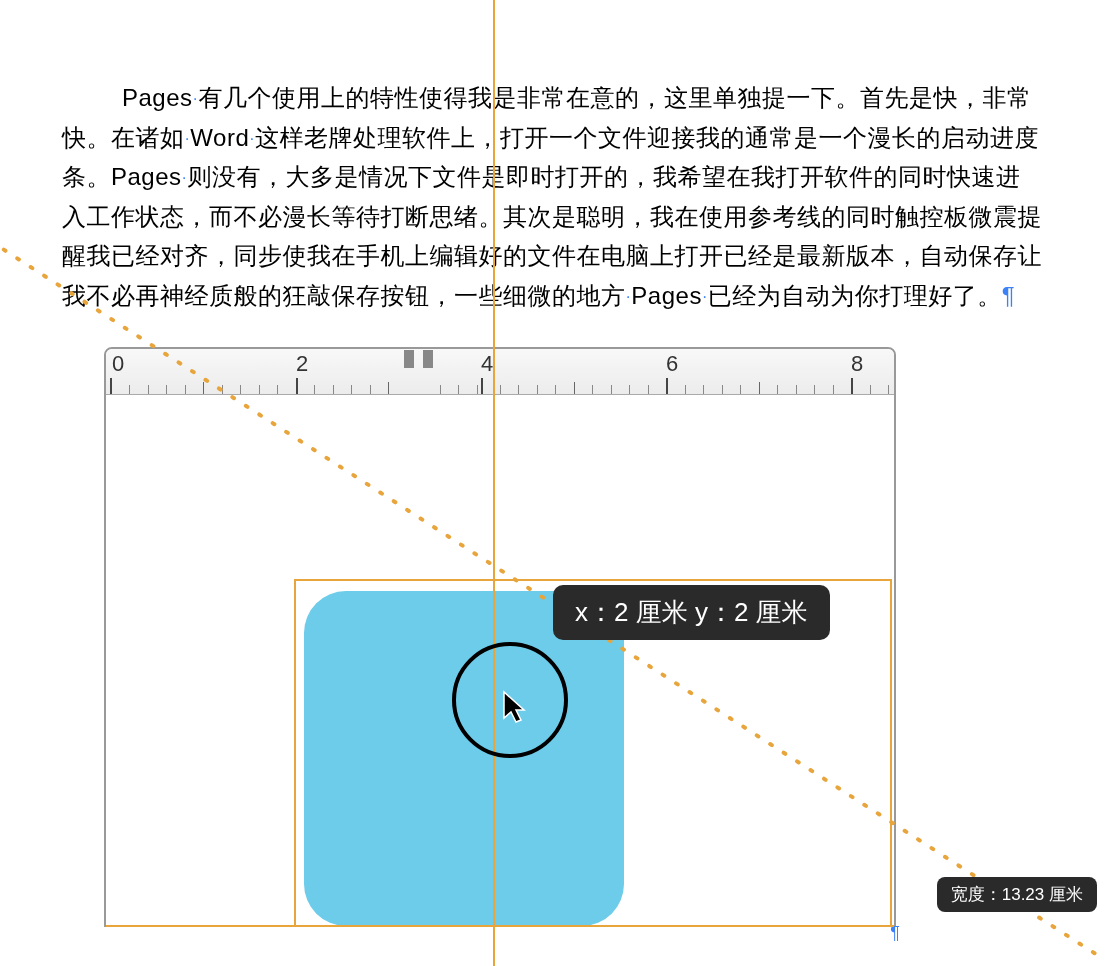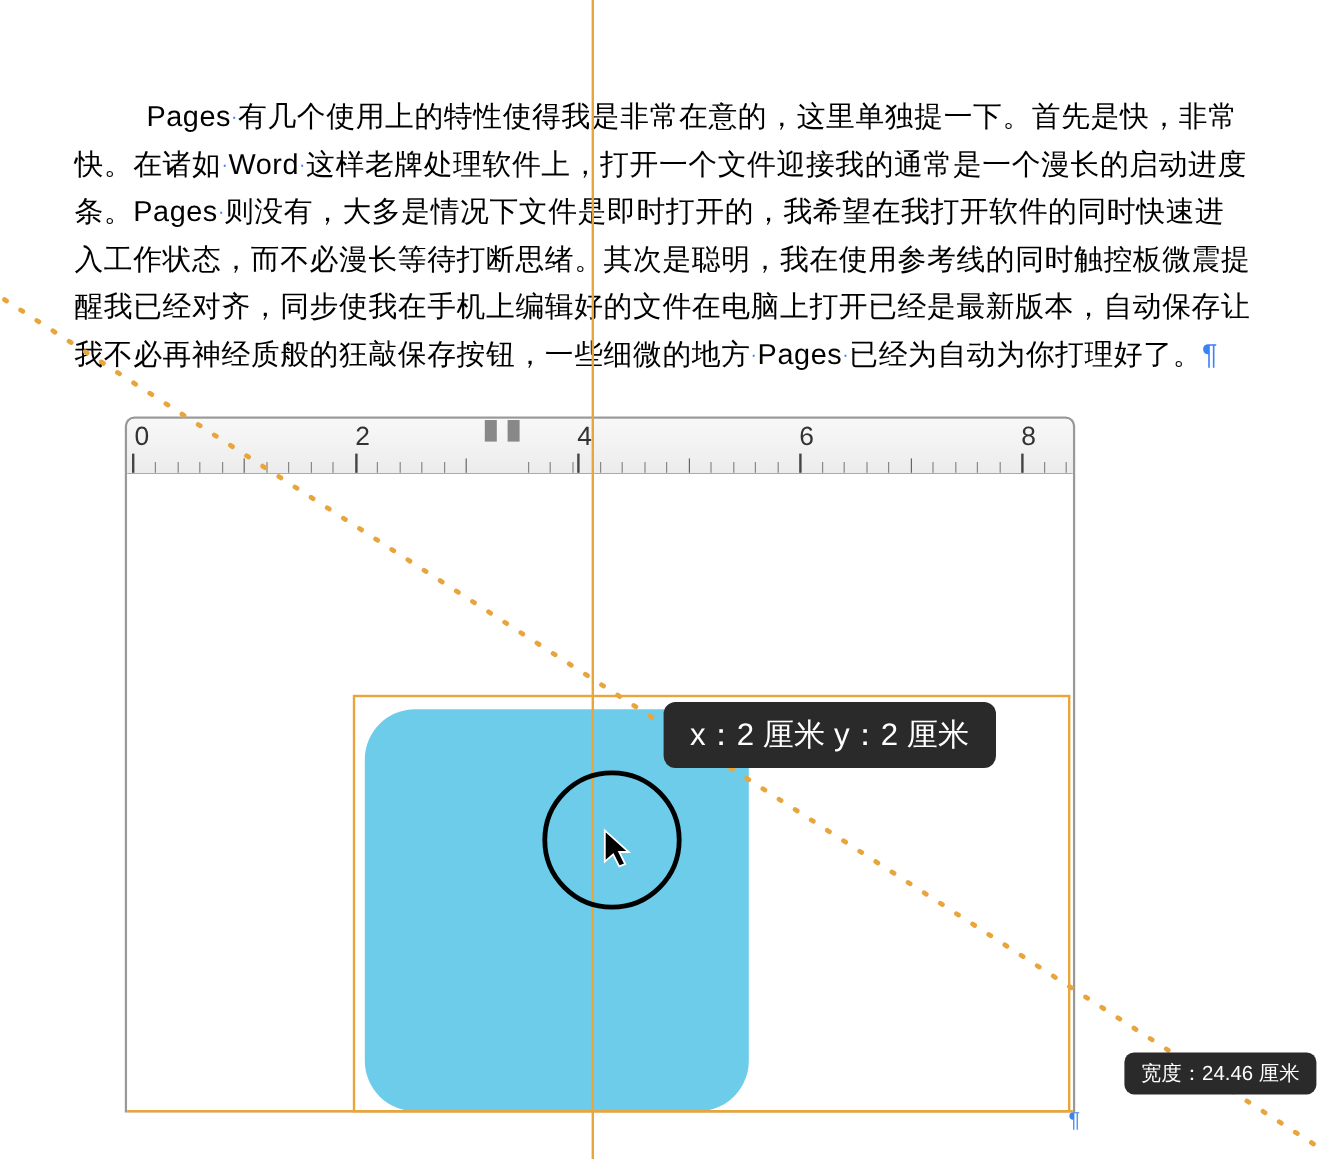--- a/index.html
+++ b/index.html
@@ -256,16 +256,16 @@
 <div class="cursor-circle" style="left: 452px; top: 642px;"></div>
 <svg class="cursor-arrow" style="left: 502px; top: 690px; width: 28px; height: 36px;">
   <path d="M 2 2 L 2 28 L 9 22 L 14 32 L 19 30 L 14 20 L 22 20 Z" fill="#000" stroke="#fff" stroke-width="1.5"></path>
 </svg>
 
 <div class="tooltip" style="left: 553px; top: 585px;">
   <span>x：2 厘米  y：2 厘米</span>
 </div>
 
 <div class="width-tooltip" style="right: 8px; bottom: 54px;">
-  <span>宽度：24.46 厘米</span>
+  <span>宽度：13.23 厘米</span>
 </div>
 
 <div class="end-marker" style="right: 205px; bottom: 22px;">¶</div>
 
 </body></html>

